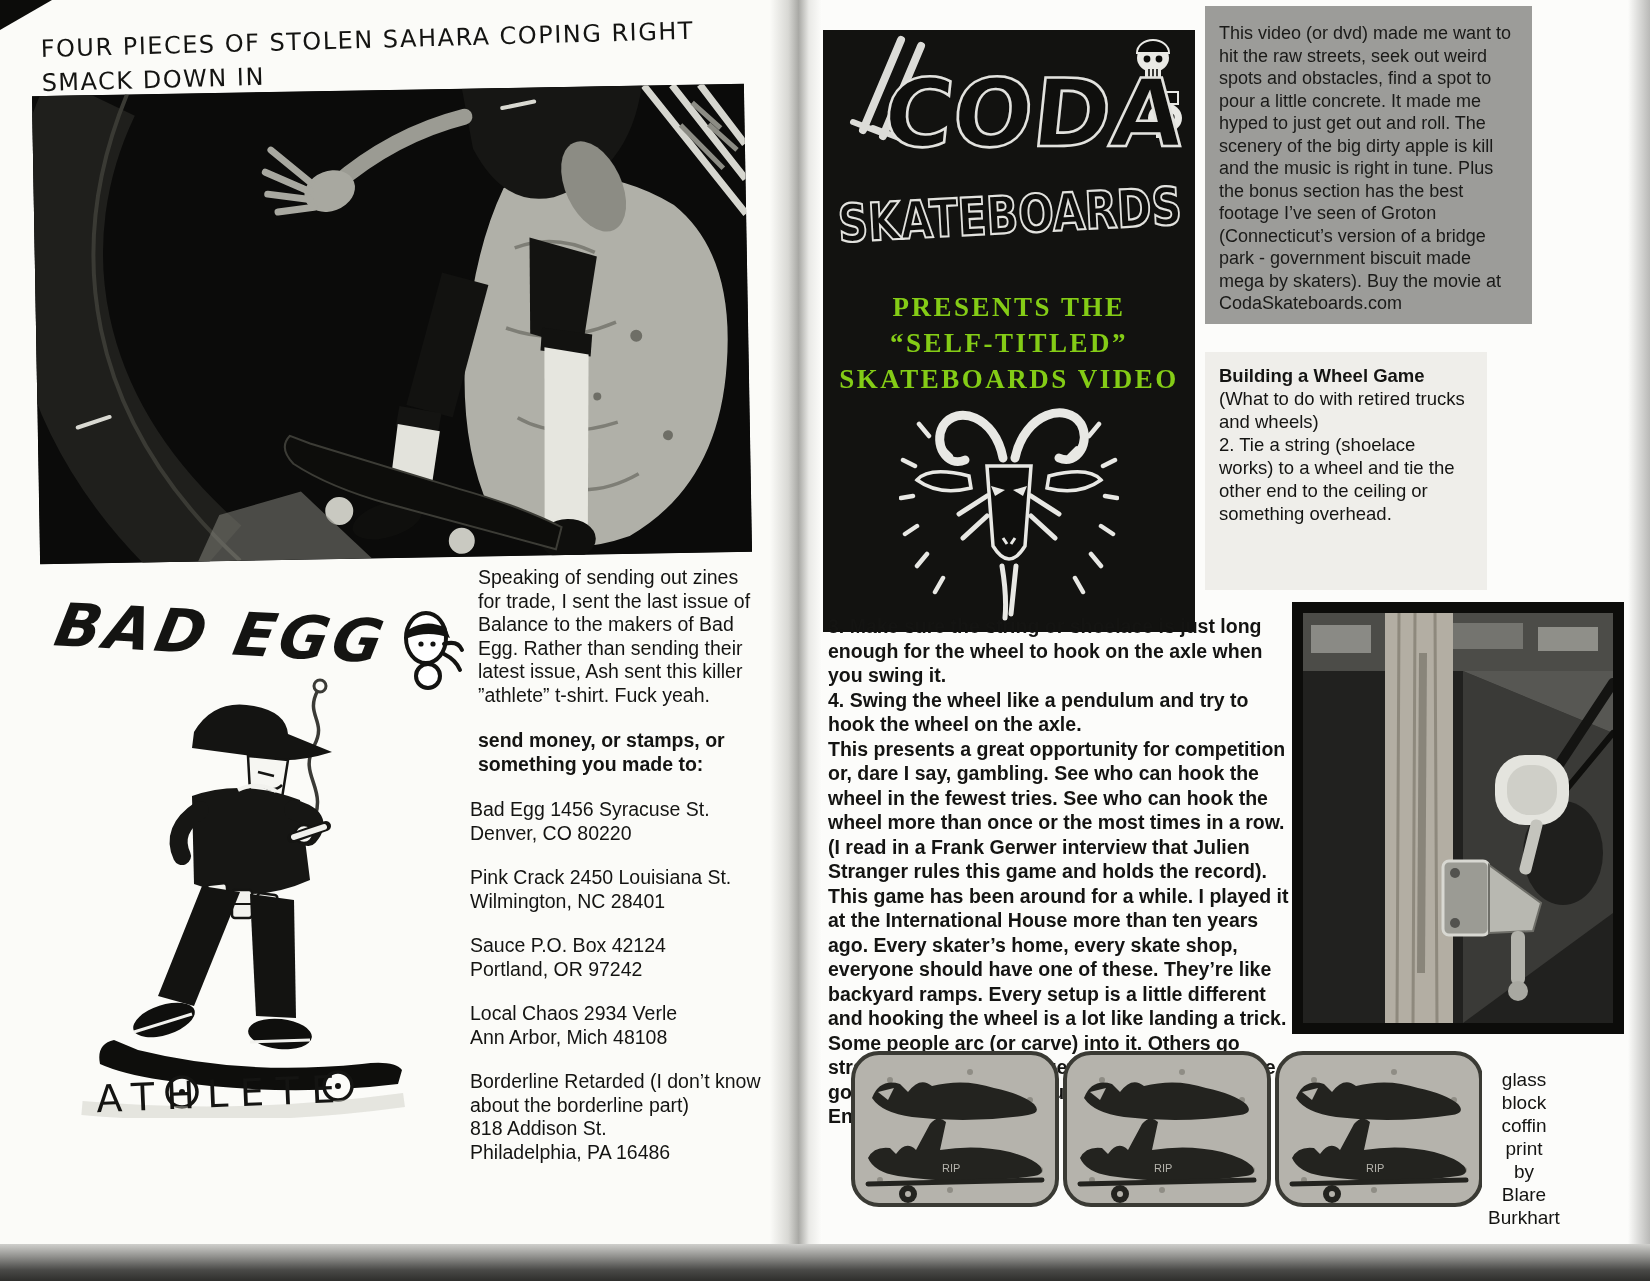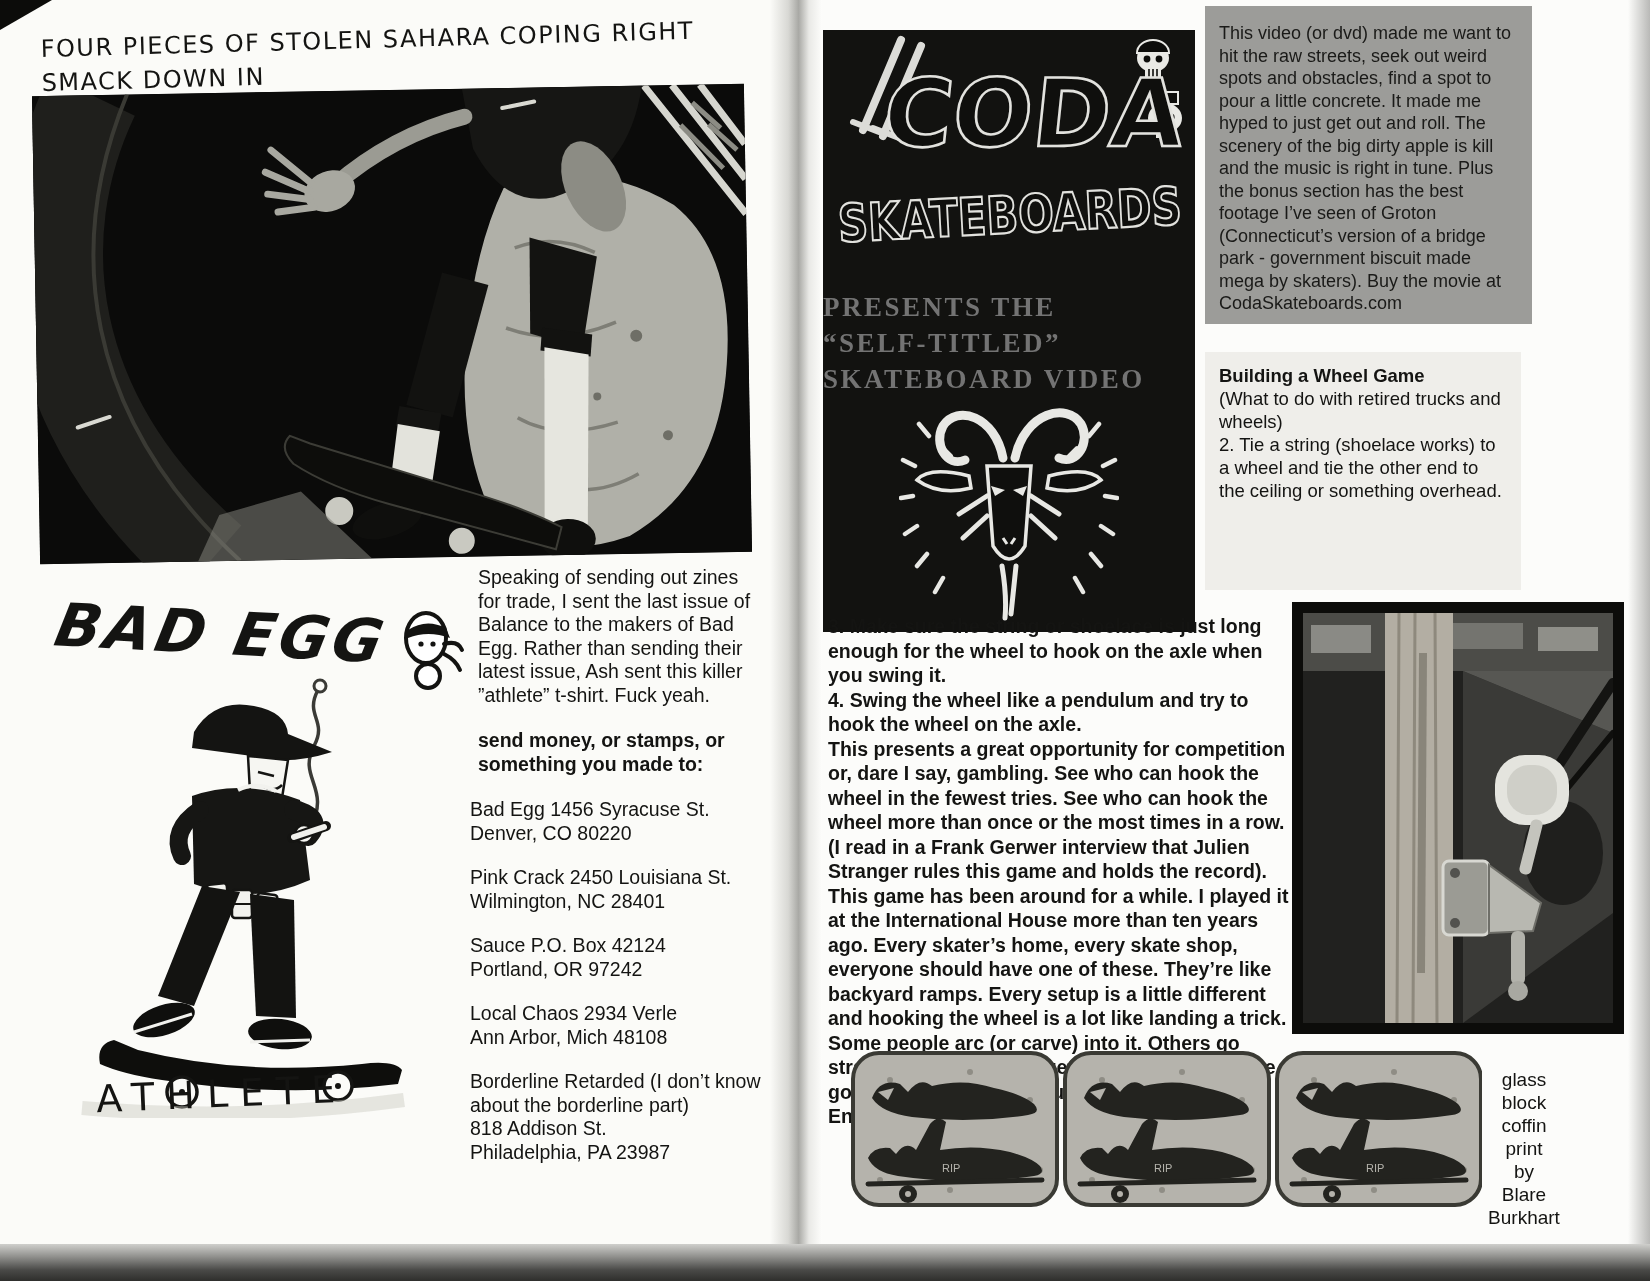--- a/index.html
+++ b/index.html
@@ -32,30 +32,30 @@
   .athlete-label{position:absolute;left:96px;top:1072px;font-family:"DejaVu Sans",sans-serif;
           font-size:38px;letter-spacing:12px;transform:rotate(-2.4deg);font-weight:500;}
 
   .left-col{position:absolute;left:470px;top:566px;width:292px;font-size:19.5px;line-height:23.5px;}
   .left-col p{margin:0 0 22px 8px;}
   .left-col .bold{font-weight:bold;}
   .addr{margin:0 0 21px 0;}
 
   
   .coda-ad{position:absolute;left:1px;top:30px;width:372px;height:602px;background:#121210;}
-  .stencil{position:absolute;left:0;width:372px;color:#737373;
+  .stencil{position:absolute;left:0;width:372px;text-align:center;color:#84cc16;
           font-family:"Liberation Serif",serif;font-weight:bold;font-size:27px;letter-spacing:2.5px;}
   .goat{position:absolute;left:76px;top:366px;}
 
   
   .review-box{position:absolute;left:383px;top:6px;width:327px;height:318px;background:#9c9c99;
           padding:16px 14px;font-size:18px;line-height:22.5px;color:#1a1a18;}
 
   
-  .wheel-box{position:absolute;left:383px;top:352px;width:316px;height:238px;background:#efeeea;
+  .wheel-box{position:absolute;left:383px;top:352px;width:282px;height:238px;background:#efeeea;
           padding:12px 14px;font-size:18.5px;line-height:23px;}
   .wheel-box .hd{font-weight:bold;}
 
   
   .article{position:absolute;left:6px;top:614px;width:462px;font-size:19.5px;line-height:24.5px;font-weight:bold;}
 
   
   .truck-photo{position:absolute;left:470px;top:602px;width:332px;height:432px;background:#0c0c0a;
           padding:11px;}
   .truck-photo svg{display:block;}
@@ -171,21 +171,21 @@
         <div>Sauce P.O. Box 42124</div>
         <div>Portland, OR 97242</div>
       </div>
       <div class="addr" data-name="address-local-chaos">
         <div>Local Chaos 2934 Verle</div>
         <div>Ann Arbor, Mich 48108</div>
       </div>
       <div class="addr" data-name="address-borderline-retarded">
         <div>Borderline Retarded (I don’t know about the borderline part)</div>
         <div>818 Addison St.</div>
-        <div>Philadelphia, PA 23987</div>
+        <div>Philadelphia, PA 16486</div>
       </div>
     </div>
   </div>
 
   <div class="gutter" data-name="page-fold-gutter"></div>
 
   <div class="page-right" data-name="right-page">
 
     <div class="coda-ad" data-name="coda-skateboards-ad">
       <svg width="372" height="250" viewBox="0 0 372 250" data-name="coda-logo">
@@ -205,21 +205,21 @@
           <circle cx="-6" cy="-1" r="3.6" fill="#0d0d0b"></circle>
             <circle cx="6" cy="-1" r="3.6" fill="#0d0d0b"></circle>
           <rect x="-9" y="12" width="18" height="8" fill="#e9e9e5"></rect>
           <path d="M-4,12 l0,8 M0,12 l0,8 M4,12 l0,8" stroke="#0d0d0b" stroke-width="1.6"></path>
         </g>
         <text x="70" y="116" font-family="DejaVu Sans, sans-serif" font-weight="bold" font-size="94" fill="#0f0f0d" stroke="#e2e2de" stroke-width="2.6" transform="skewX(-6)" data-name="coda-wordmark">CODA</text>
         <text x="16" y="212" font-family="DejaVu Sans, sans-serif" font-weight="bold" font-size="52" fill="#0f0f0d" stroke="#e2e2de" stroke-width="2.2" transform="rotate(-3 16 212)" textLength="344" lengthAdjust="spacingAndGlyphs" data-name="skateboards-wordmark">SKATEBOARDS</text>
       </svg>
       <div class="stencil" style="top:262px" data-name="presents-line-1">PRESENTS THE</div>
       <div class="stencil" style="top:298px" data-name="presents-line-2">“SELF-TITLED”</div>
-      <div class="stencil" style="top:334px" data-name="presents-line-3">SKATEBOARD VIDEO</div>
+      <div class="stencil" style="top:334px" data-name="presents-line-3">SKATEBOARDS VIDEO</div>
 
       <svg class="goat" width="220" height="230" viewBox="0 0 220 230" data-name="goat-illustration">
         <g stroke="#e8e8e4" fill="none" stroke-linecap="round">
           <path d="M104,62 C96,20 58,8 44,30 C34,48 48,72 66,64" stroke-width="9" data-name="goat-horn-left"></path>
           <path d="M116,62 C126,16 168,6 182,28 C192,46 178,70 160,62" stroke-width="9" data-name="goat-horn-right"></path>
           <path d="M30,40 L20,28 M16,70 L4,64 M14,100 L2,102 M18,130 L6,138 M28,158 L18,170 M44,182 L36,196
                    M190,40 L200,28 M204,70 L216,64 M206,100 L218,102 M202,130 L214,138 M192,158 L202,170 M176,182 L184,196" stroke-width="4.5" data-name="radiating-dashes"></path>
           <path d="M52,60 L44,52 M50,84 L40,82 M170,60 L178,52 M172,84 L182,82" stroke-width="4"></path>
         </g>
         <path d="M70,80 Q30,70 18,84 Q40,100 72,92 Z" fill="#0f0f0d" stroke="#e8e8e4" stroke-width="3.5" data-name="goat-ear-left"></path>

